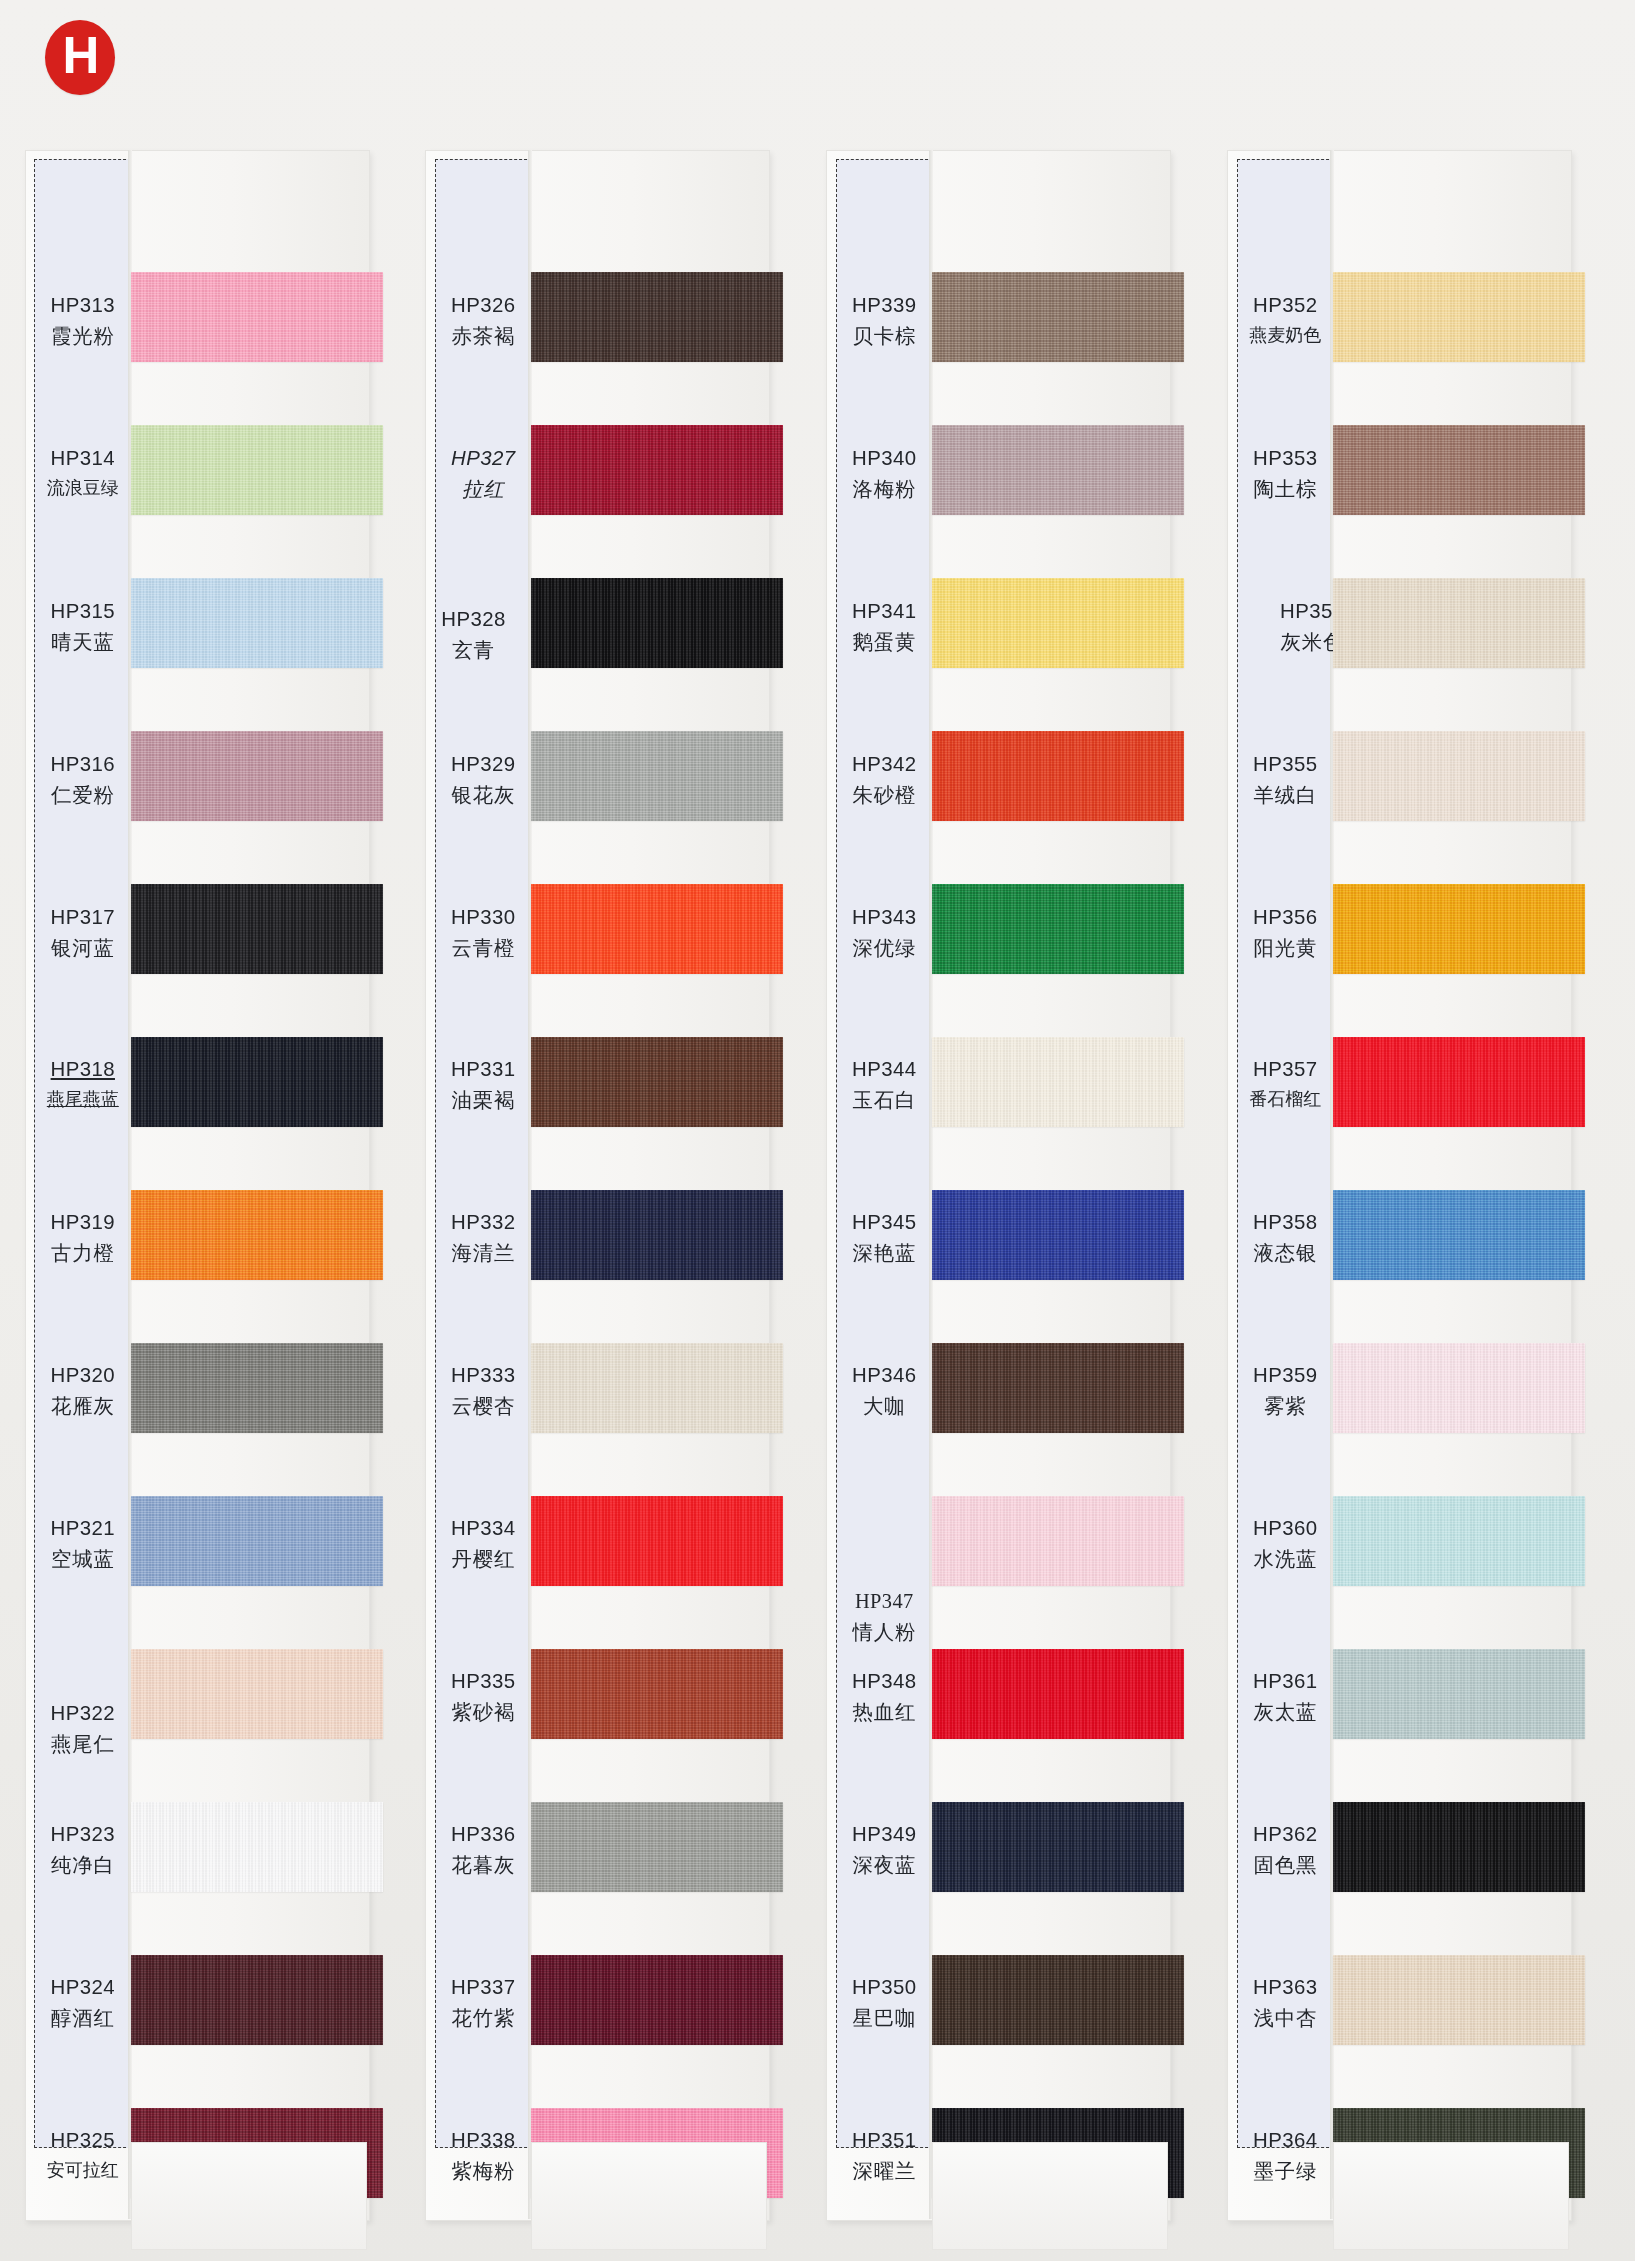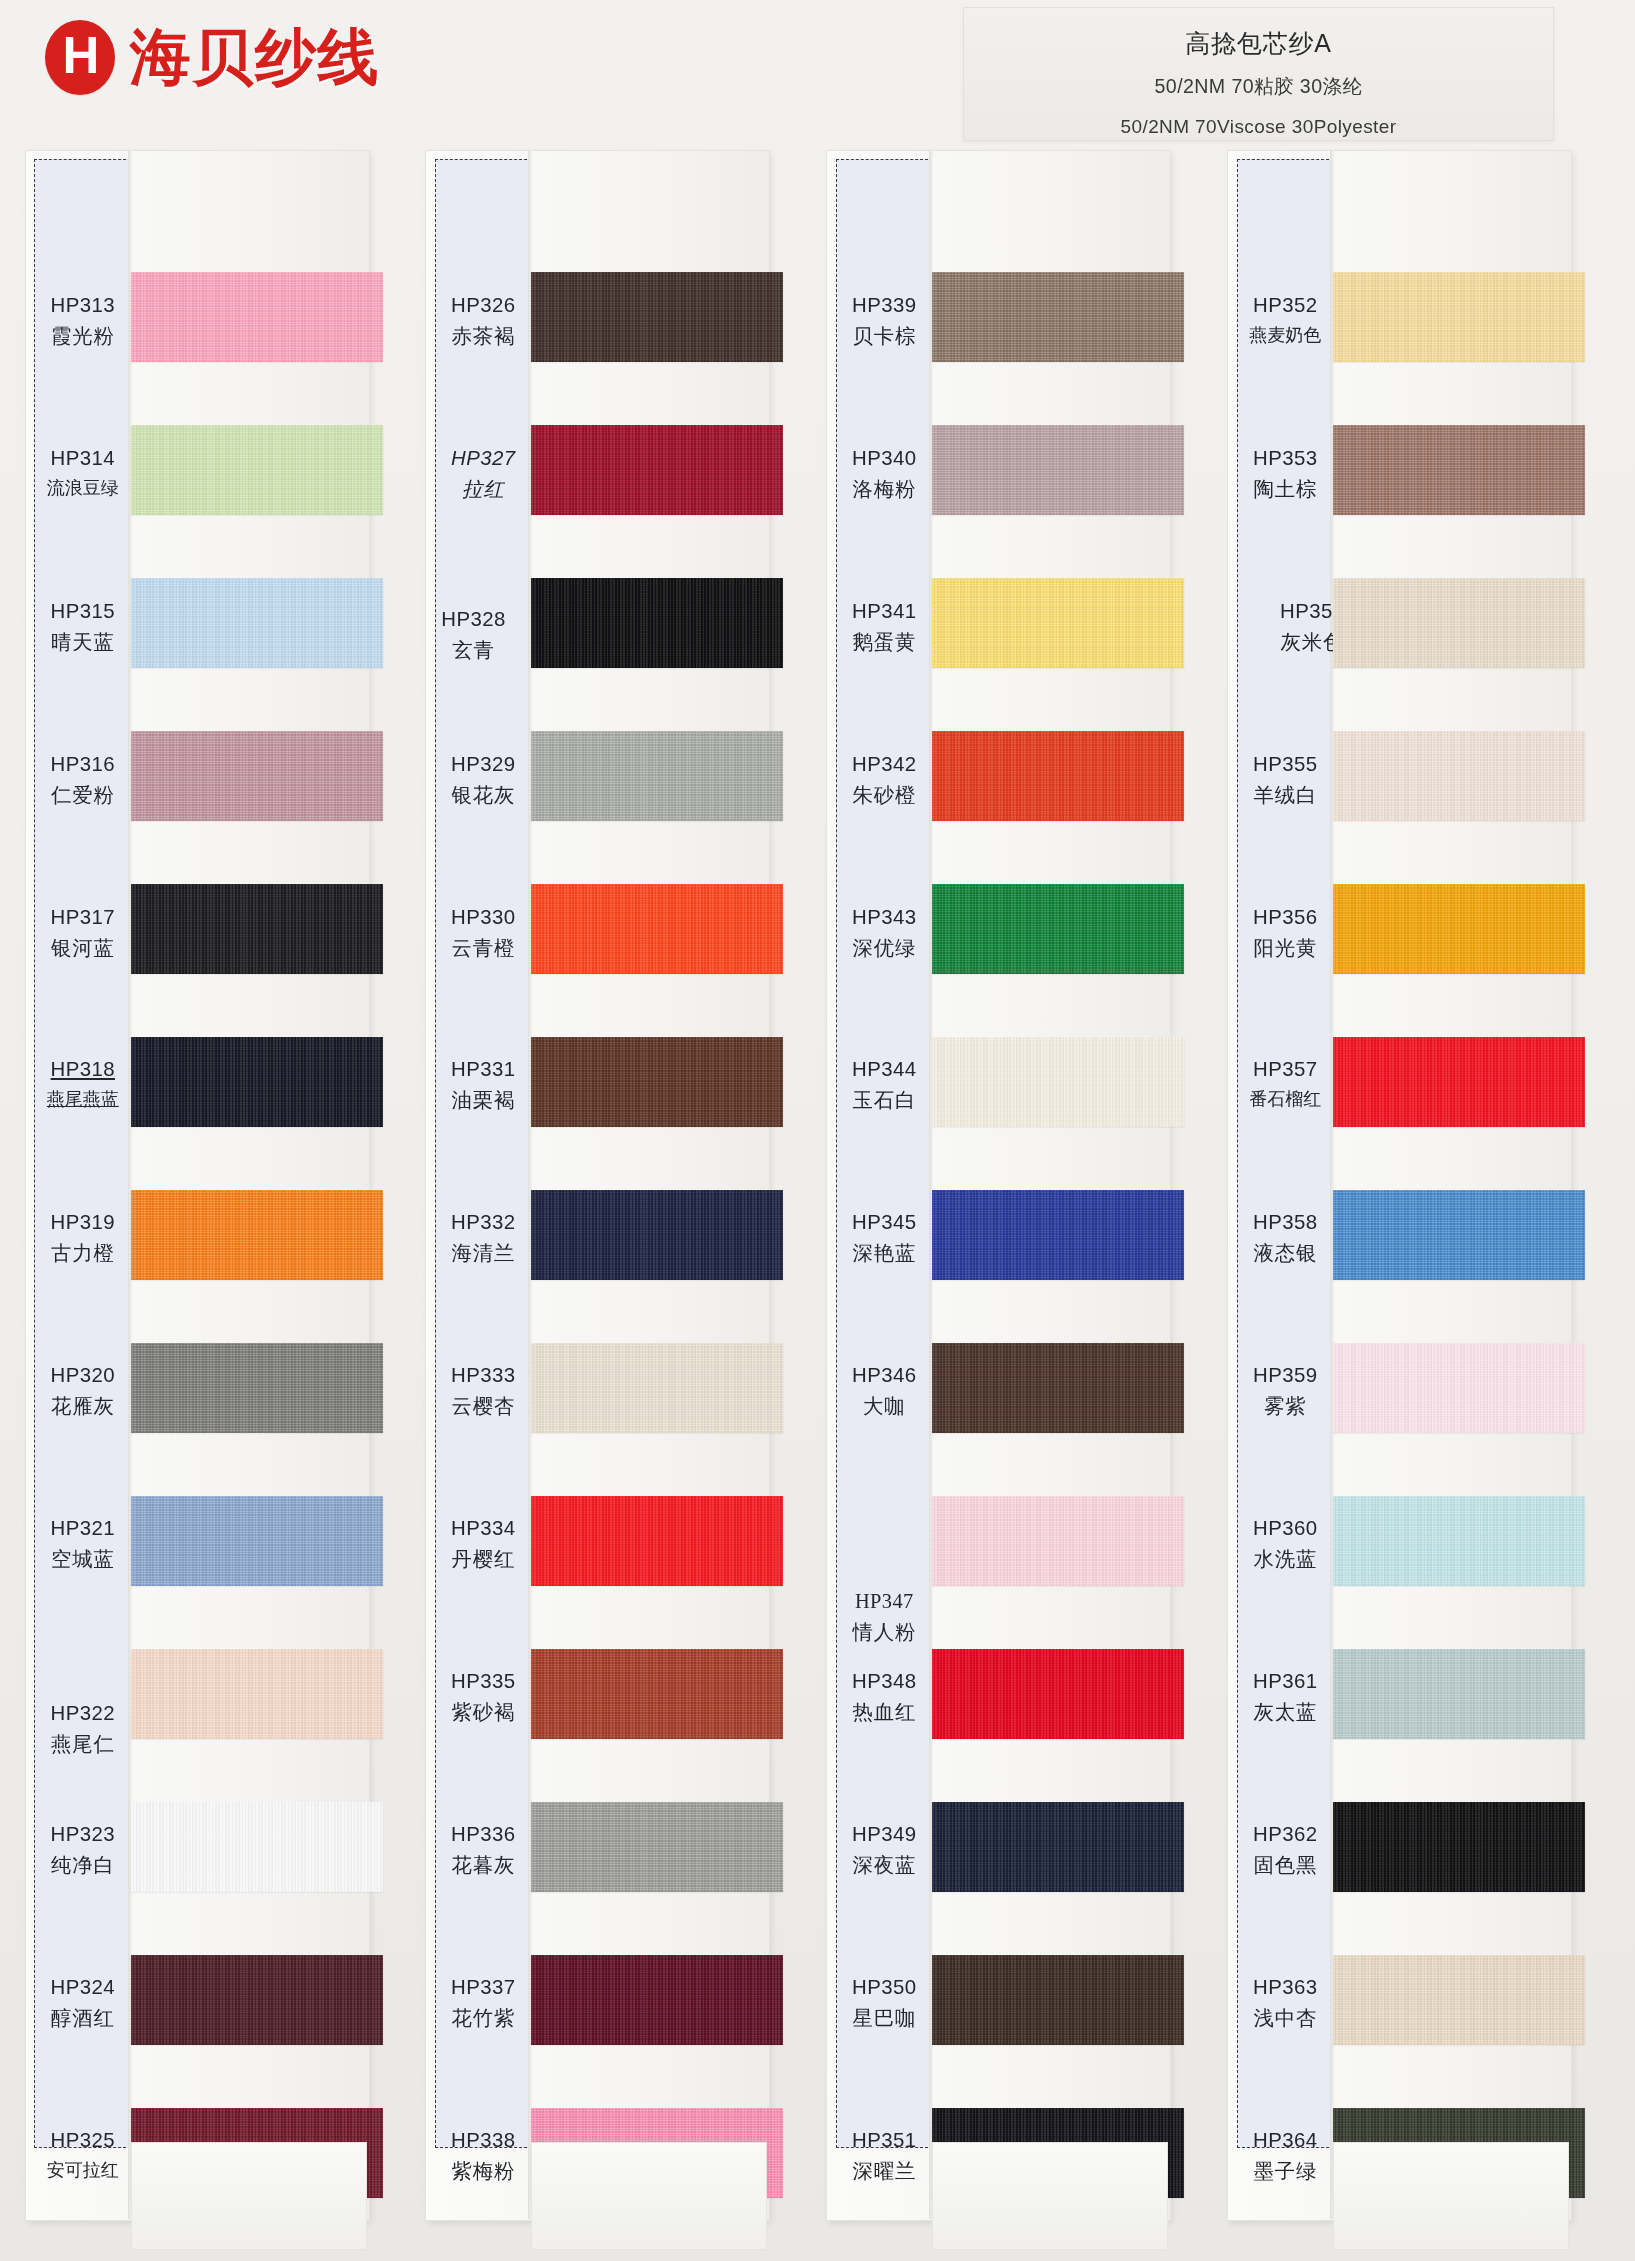--- a/index.html
+++ b/index.html
@@ -120,28 +120,22 @@
 <body>
 
 <div id="sheet">
 
   <div id="header">
 
     <div id="logo">
       <div id="logo-mark">
         <span>H</span>
       </div>
-      <div id="logo-text">海贝纱线</div>
     </div>
 
-    <div id="title-card">
-      <div id="title-main">高捻包芯纱A</div>
-      <div id="title-sub1">50/2NM 70粘胶  30涤纶</div>
-      <div id="title-sub2">50/2NM 70Viscose 30Polyester</div>
-    </div>
 
   </div>
 
   <div id="grid">
       <div class="col" style="left: 24.5px;">
         <div class="col-paper"></div>
         <div class="label-strip"></div>
         <div class="seam"></div>
         <div class="lbl" style="left: 9.8px; top: 149px;">
           <span class="code">HP313</span>

